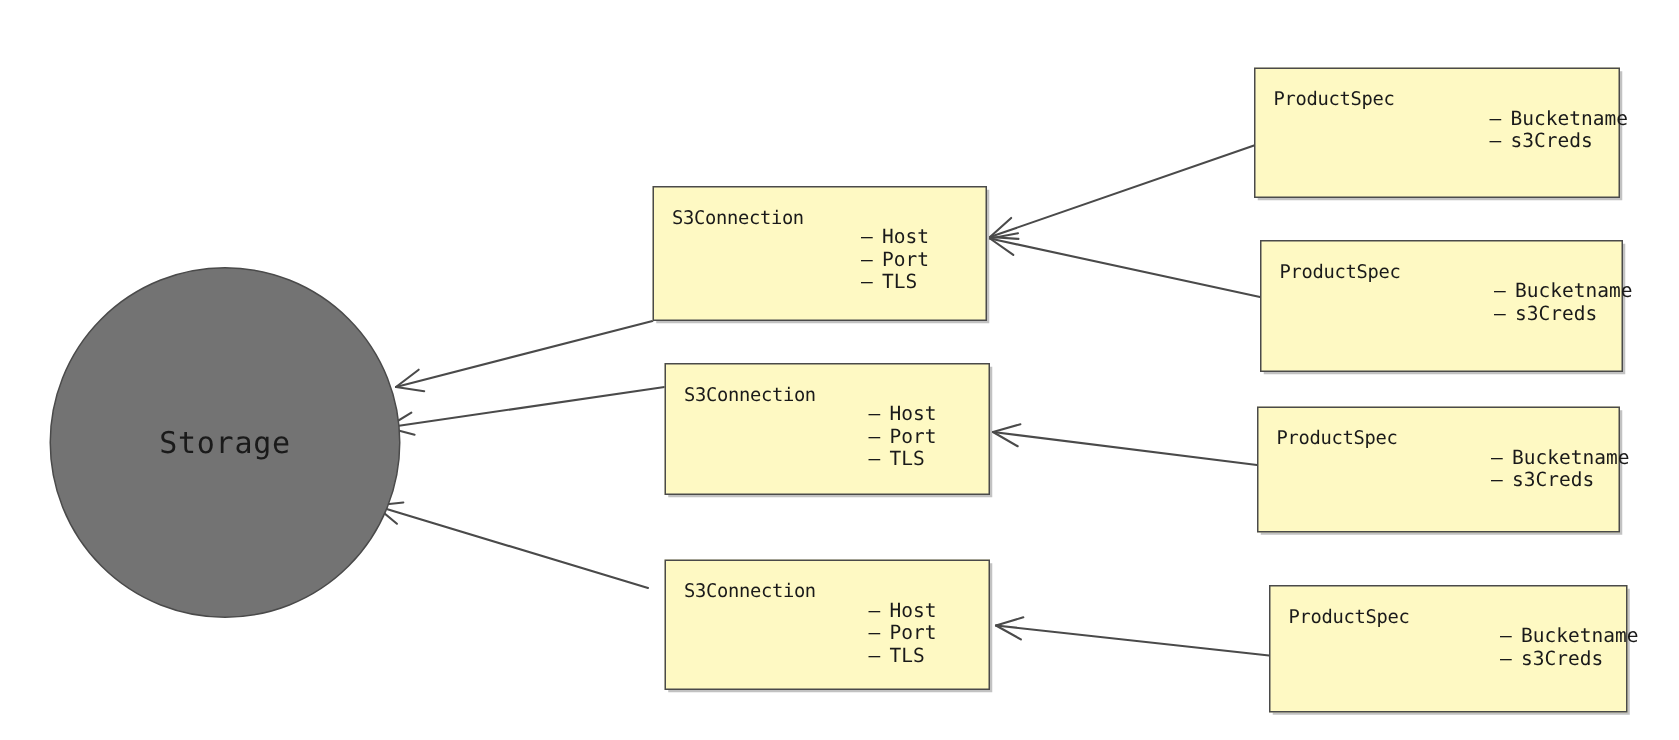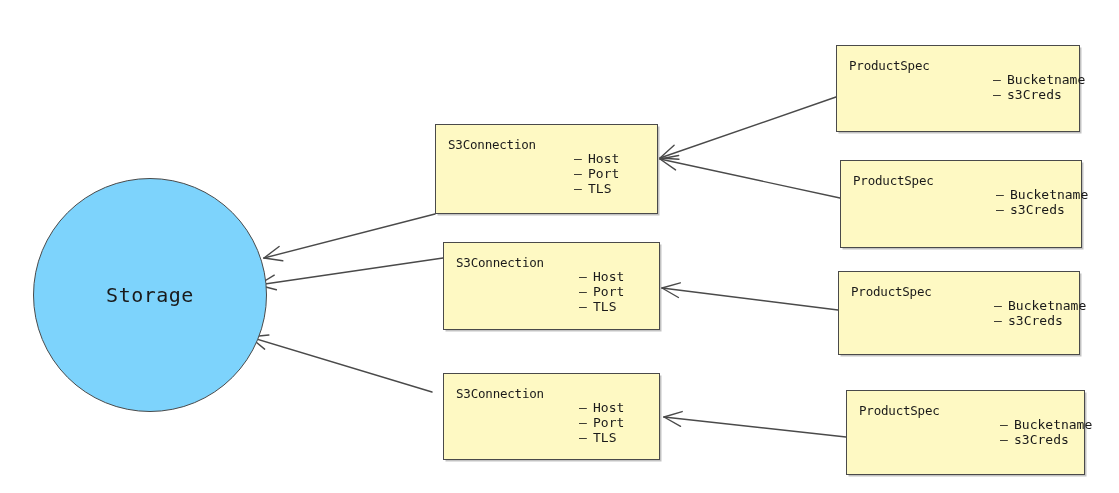--- a/index.html
+++ b/index.html
@@ -47,21 +47,21 @@
     color: #1a1a1a;
     white-space: nowrap;
   }
   .node-attrs .attr-row { white-space: nowrap; }
   .attr-dash { display: inline-block; width: 14px; }
   .circle-node {
     position: absolute;
     box-sizing: border-box;
     border: 1.5px solid #4a4a4a;
     border-radius: 50%;
-    background: #7dd3fc;
+    background: #737373;
     display: flex;
     align-items: center;
     justify-content: center;
   }
   .circle-label {
     font-size: 20px;
     letter-spacing: 0.5px;
     color: #1a1a1a;
   }
 </style>

